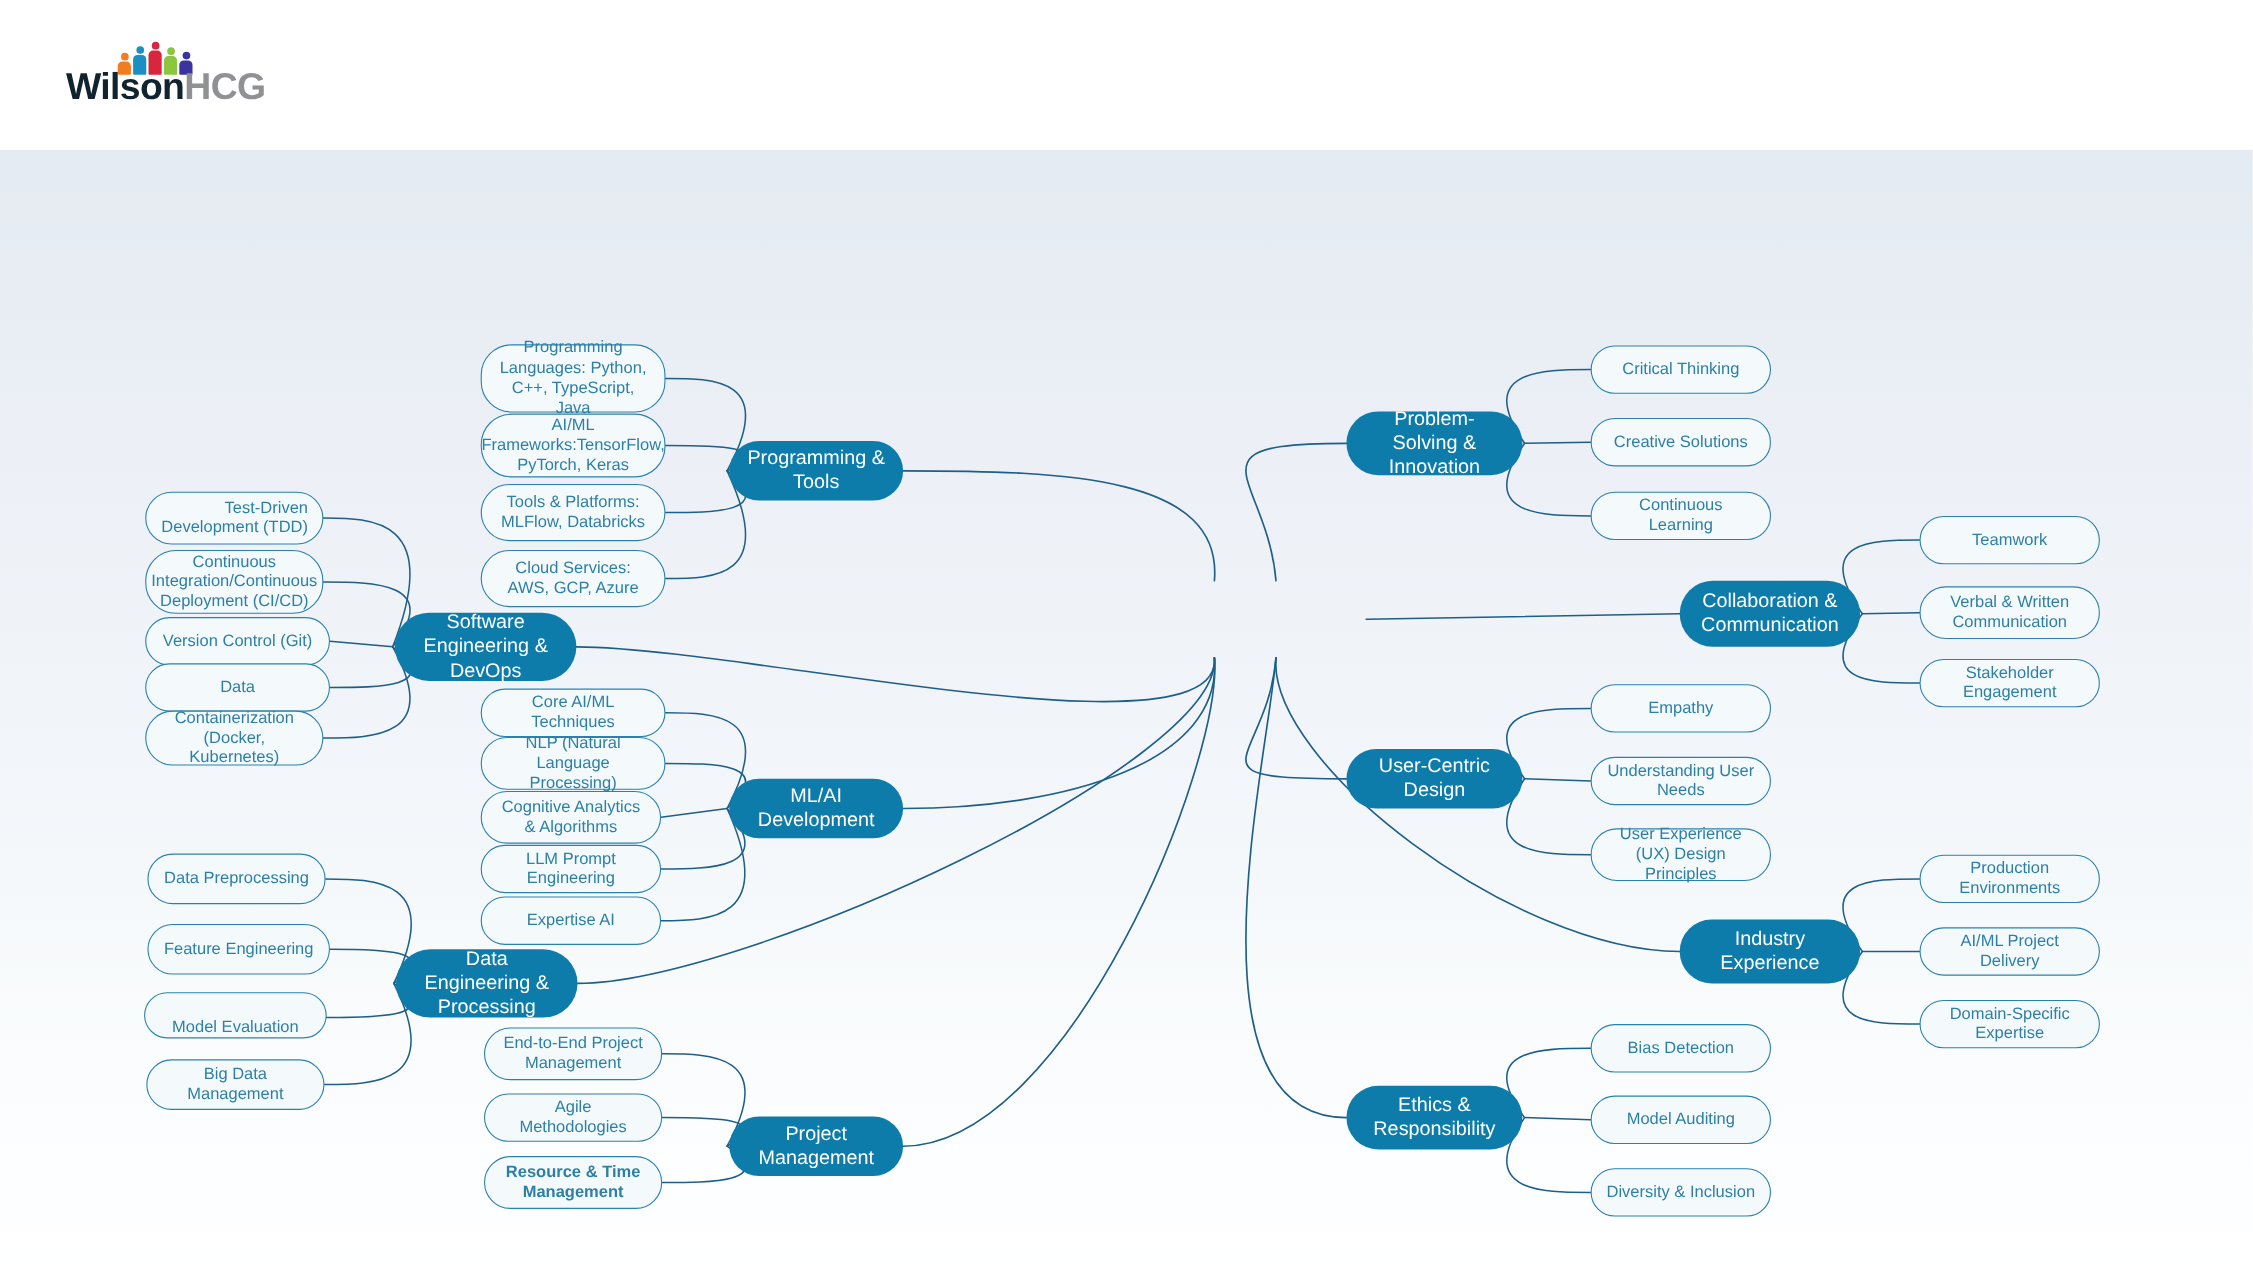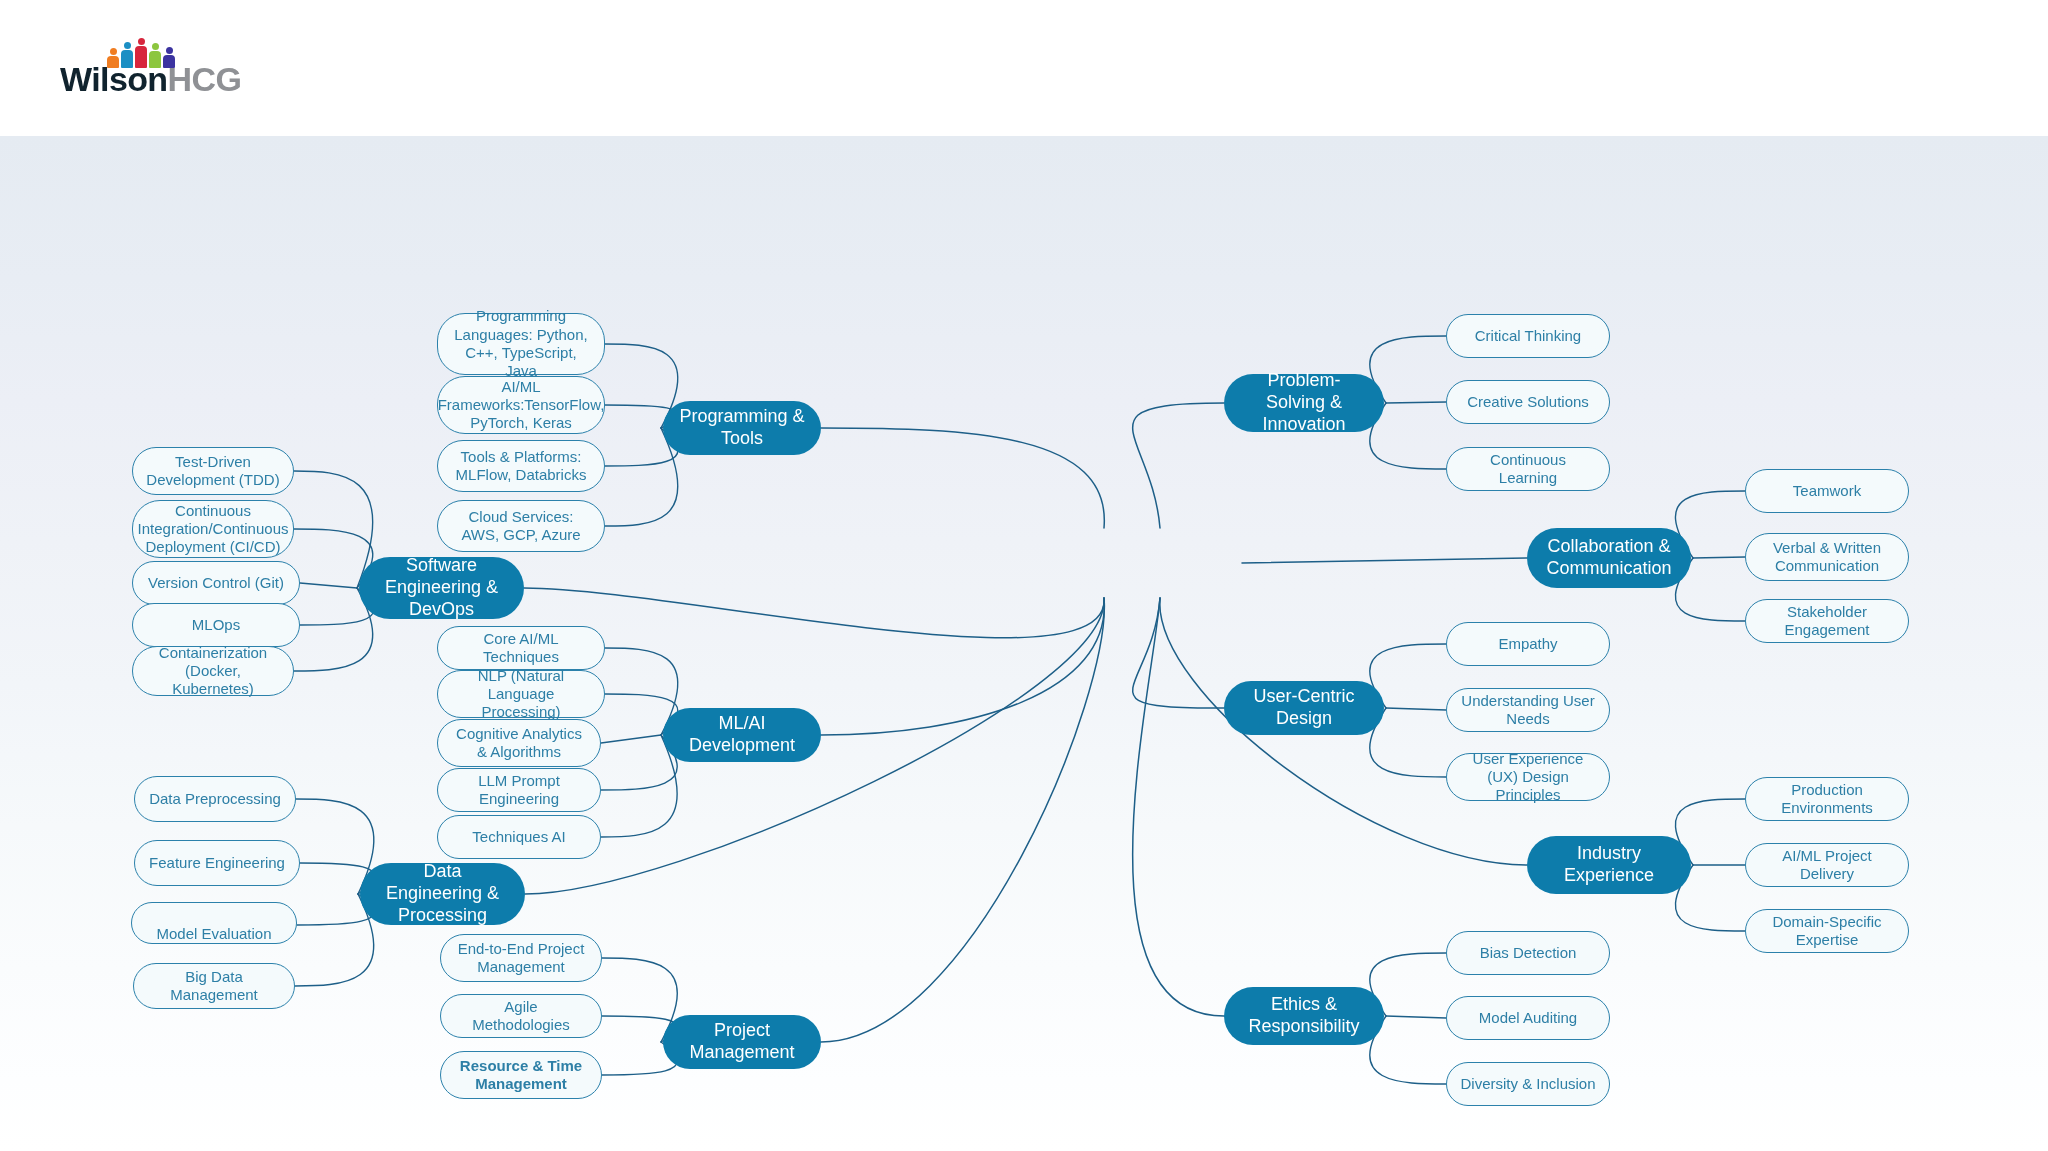--- a/index.html
+++ b/index.html
@@ -222,49 +222,49 @@
         </div>
         <div class="node node-leaf" style="left: 437px; top: 240px; width: 168px; height: 58px;">
           <span>AI/ML Frameworks:TensorFlow, PyTorch, Keras</span>
         </div>
         <div class="node node-leaf" style="left: 437px; top: 304px; width: 168px; height: 52px;">
           <span>Tools &amp; Platforms: MLFlow, Databricks</span>
         </div>
         <div class="node node-leaf" style="left: 437px; top: 364px; width: 168px; height: 52px;">
           <span>Cloud Services: AWS, GCP, Azure</span>
         </div>
-        <div class="node node-leaf" style="left: 132px; top: 311px; width: 162px; height: 48px;">
+        <div class="node node-leaf" style="left: 132px; top: 311px; width: 162px; height: 48px; text-align: right;">
           <span>Test-Driven Development (TDD)</span>
         </div>
         <div class="node node-leaf" style="left: 132px; top: 364px; width: 162px; height: 58px;">
           <span>Continuous Integration/Continuous Deployment (CI/CD)</span>
         </div>
         <div class="node node-leaf" style="left: 132px; top: 425px; width: 168px; height: 44px;">
           <span>Version Control (Git)</span>
         </div>
         <div class="node node-leaf" style="left: 132px; top: 467px; width: 168px; height: 44px;">
-          <span>MLOps</span>
+          <span>Data</span>
         </div>
         <div class="node node-leaf" style="left: 132px; top: 510px; width: 162px; height: 50px;">
           <span>Containerization (Docker, Kubernetes)</span>
         </div>
         <div class="node node-leaf" style="left: 437px; top: 490px; width: 168px; height: 44px;">
           <span>Core AI/ML Techniques</span>
         </div>
         <div class="node node-leaf" style="left: 437px; top: 534px; width: 168px; height: 48px;">
           <span>NLP (Natural Language Processing)</span>
         </div>
         <div class="node node-leaf" style="left: 437px; top: 583px; width: 164px; height: 48px;">
           <span>Cognitive Analytics &amp; Algorithms</span>
         </div>
         <div class="node node-leaf" style="left: 437px; top: 632px; width: 164px; height: 44px;">
           <span>LLM Prompt Engineering</span>
         </div>
         <div class="node node-leaf" style="left: 437px; top: 679px; width: 164px; height: 44px;">
-          <span>Techniques AI</span>
+          <span>Expertise AI</span>
         </div>
         <div class="node node-leaf" style="left: 134px; top: 640px; width: 162px; height: 46px;">
           <span>Data Preprocessing</span>
         </div>
         <div class="node node-leaf" style="left: 134px; top: 704px; width: 166px; height: 46px;">
           <span>Feature Engineering</span>
         </div>
         <div class="node node-leaf" style="left: 131px; top: 766px; width: 166px; height: 42px; align-items: flex-end;">
           <span>Model Evaluation</span>
         </div>

